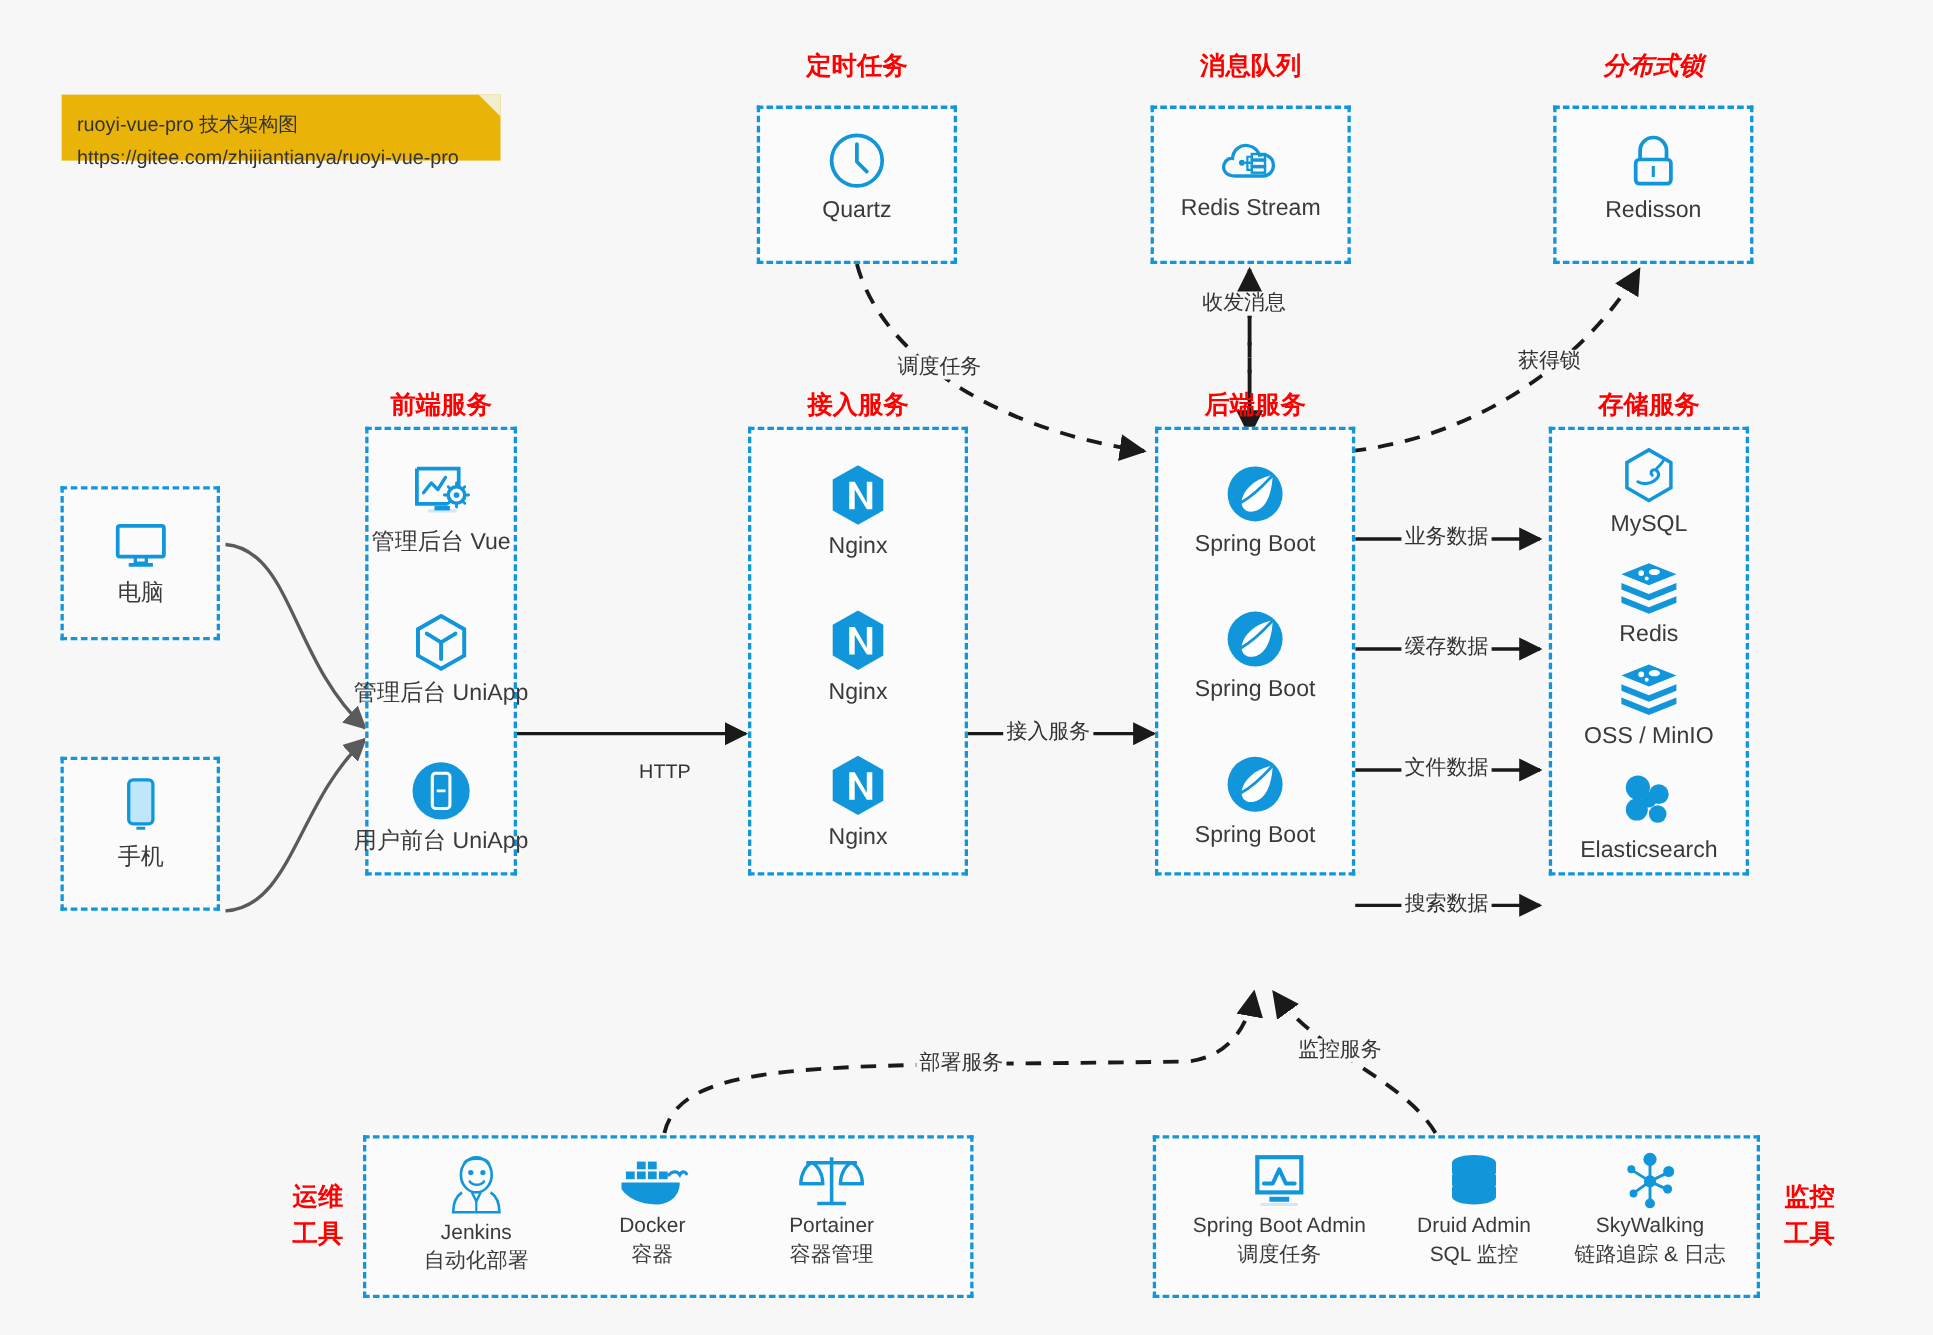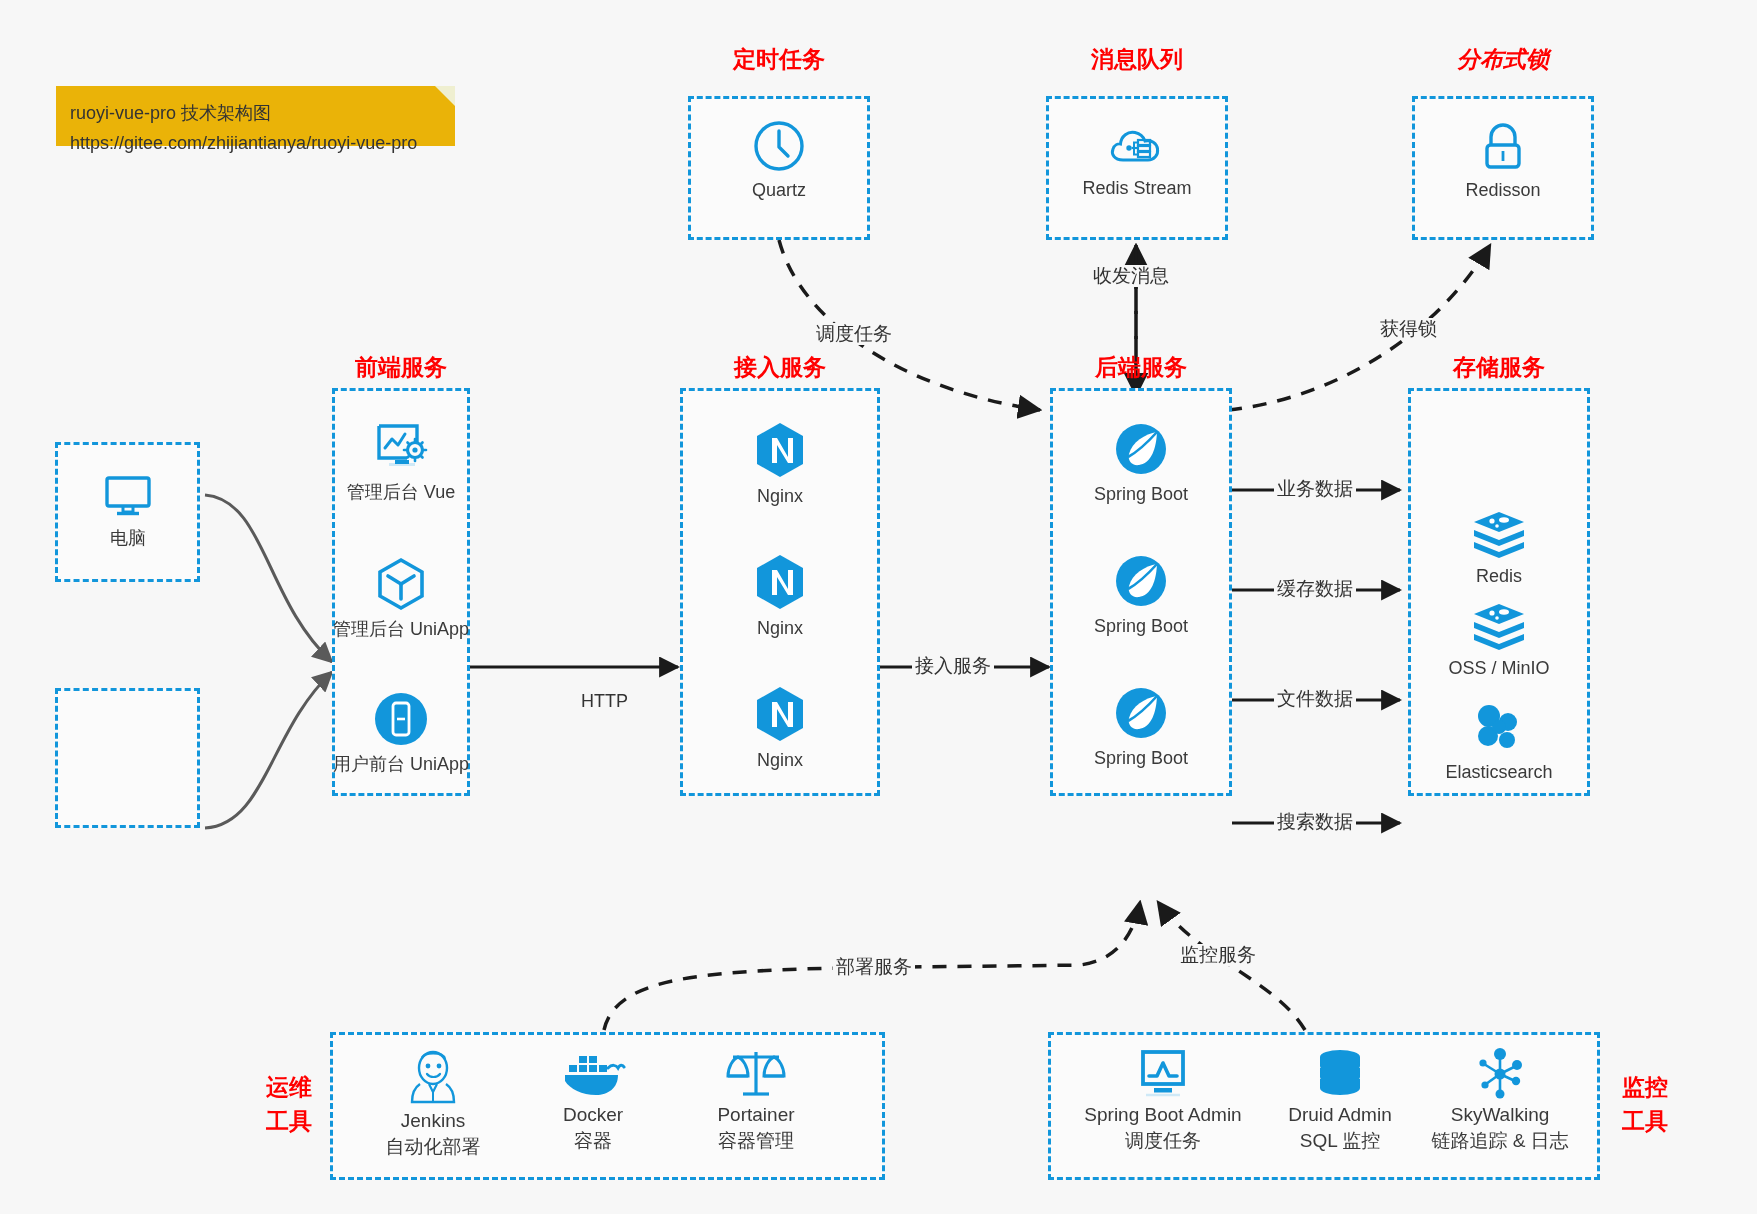--- a/index.html
+++ b/index.html
@@ -41,21 +41,21 @@
     white-space:nowrap;text-align:center;
     z-index:4;
   }
   .glabel.two{line-height:34px;}
 
   
   .node{
     position:absolute;text-align:center;z-index:3;
   }
   .node .cap{
-    font-size:18px;color:#3a3a3a;white-space:nowrap;margin-top:4px;line-height:25px;
+    font-size:21px;color:#3a3a3a;white-space:nowrap;margin-top:4px;line-height:25px;
   }
   .node .cap2{
     font-size:19px;color:#3a3a3a;white-space:nowrap;line-height:26px;
   }
   .ico{display:block;margin:0 auto;}
 
   
   .elabel{
     position:absolute;background:#f7f7f7;
     font-size:18px;color:#333;white-space:nowrap;
@@ -148,20 +148,27 @@
   <div class="node" style="left:68px;top:470px;width:120px;">
     <svg class="ico" width="58" height="52" viewBox="0 0 58 52">
       <rect x="8" y="8" width="42" height="28" rx="2" fill="none" stroke="#1296db" stroke-width="3.4"></rect>
       <path d="M24 36 L24 42 L34 42 L34 36" fill="none" stroke="#1296db" stroke-width="3"></path>
       <line x1="18" y1="43.5" x2="40" y2="43.5" stroke="#1296db" stroke-width="3.4"></line>
     </svg>
     <div class="cap">电脑</div>
   </div>
 
   <div class="dbox" style="left:55px;top:688px;width:145px;height:140px;"></div>
+  <div class="node" style="left:68px;top:704px;width:120px;">
+    <svg class="ico" width="46" height="58" viewBox="0 0 46 58">
+      <rect x="12" y="5" width="22" height="40" rx="4" fill="#bfe6fb" stroke="#1296db" stroke-width="3"></rect>
+      <line x1="19" y1="49" x2="27" y2="49" stroke="#1296db" stroke-width="2.6"></line>
+    </svg>
+    <div class="cap">手机</div>
+  </div>
 
   <div class="glabel" style="left:332px;top:352px;width:138px;">前端服务</div>
   <div class="dbox" style="left:332px;top:388px;width:138px;height:408px;"></div>
 
   <div class="node" style="left:316px;top:420px;width:170px;">
     <svg class="ico" width="60" height="56" viewBox="0 0 60 56">
       <path d="M8 6 L46 6 L46 22" fill="none" stroke="#1296db" stroke-width="3.4"></path>
       <path d="M8 6 L8 38 L36 38" fill="none" stroke="#1296db" stroke-width="3.4"></path>
       <path d="M14 28 L21 19 L27 25 L34 14" fill="none" stroke="#1296db" stroke-width="3" stroke-linecap="round" stroke-linejoin="round"></path>
       <circle cx="44" cy="30" r="7.5" fill="none" stroke="#1296db" stroke-width="3.2"></circle>
@@ -254,20 +261,28 @@
       <circle cx="29" cy="29" r="25" fill="#1296db"></circle>
       <path d="M45 12 C33 14 20 22 17 34 C15.5 41 20 46 27 45 C37 43.5 44 33 45 12 Z" fill="#ffffff"></path>
       <path d="M45 12 C36 22 27 31 16 37" fill="none" stroke="#1296db" stroke-width="2.6"></path>
     </svg>
     <div class="cap">Spring Boot</div>
   </div>
 
   <div class="glabel" style="left:1408px;top:352px;width:182px;">存储服务</div>
   <div class="dbox" style="left:1408px;top:388px;width:182px;height:408px;"></div>
 
+  <div class="node" style="left:1418px;top:406px;width:162px;">
+    <svg class="ico" width="54" height="54" viewBox="0 0 54 54">
+      <path d="M27 3 L47 14.5 L47 37.5 L27 49 L7 37.5 L7 14.5 Z" fill="none" stroke="#1296db" stroke-width="3.2"></path>
+      <path d="M17 32 C22 35 30 34 35 28 C37 25 35 21 32 21 C29 21 28 24 30 26" fill="none" stroke="#1296db" stroke-width="2.8" stroke-linecap="round"></path>
+      <path d="M34 20 C37 17 39 15 40 13" fill="none" stroke="#1296db" stroke-width="2.6" stroke-linecap="round"></path>
+    </svg>
+    <div class="cap">MySQL</div>
+  </div>
 
   <div class="node" style="left:1418px;top:508px;width:162px;">
     <svg class="ico" width="58" height="52" viewBox="0 0 58 52">
       <path d="M29 4 L54 14 L29 24 L4 14 Z" fill="#1296db"></path>
       <path d="M4 22 L29 32 L54 22 L54 28 L29 38 L4 28 Z" fill="#1296db"></path>
       <path d="M4 34 L29 44 L54 34 L54 40 L29 50 L4 40 Z" fill="#1296db"></path>
       <circle cx="22" cy="13" r="2.6" fill="#ffffff"></circle>
       <ellipse cx="34" cy="12" rx="5" ry="2.8" fill="#ffffff"></ellipse>
       <circle cx="27" cy="18" r="1.8" fill="#ffffff"></circle>
     </svg>

